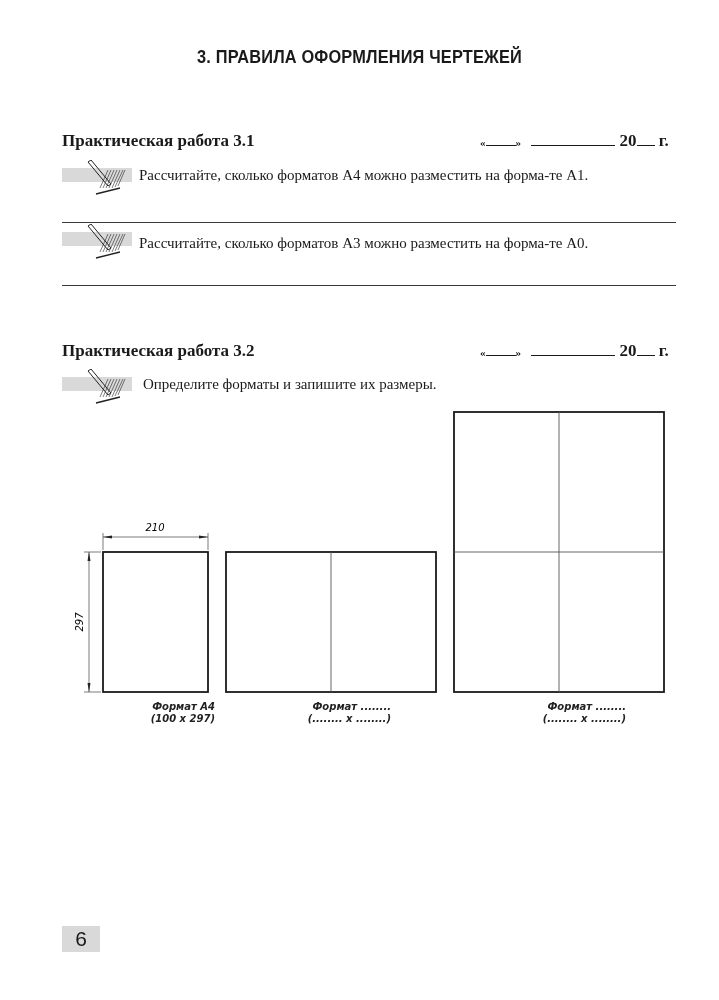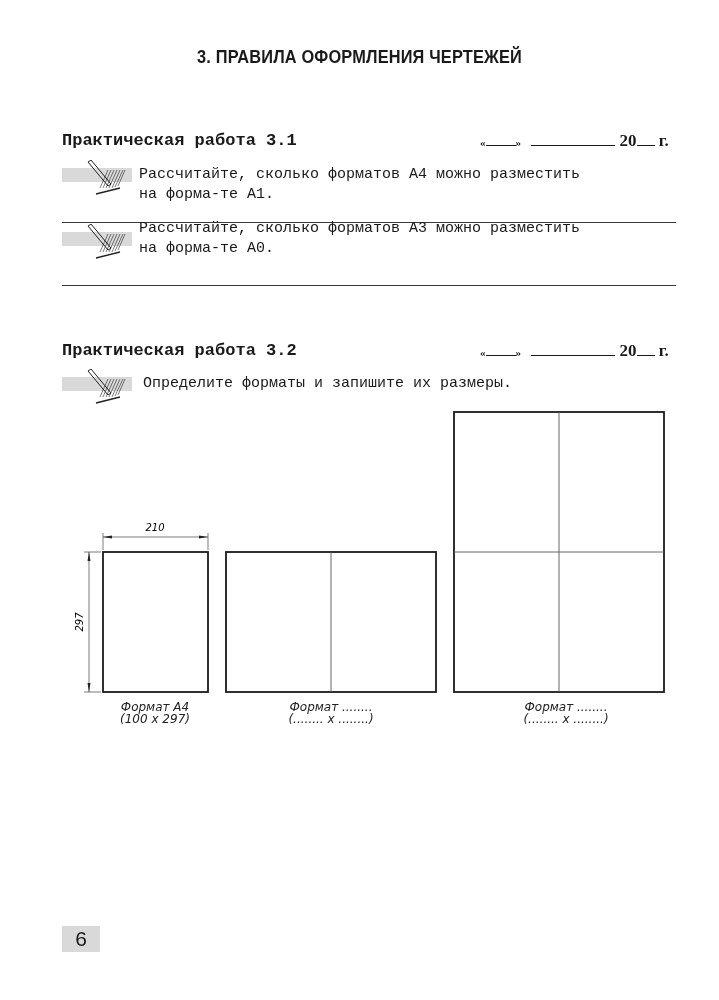--- a/index.html
+++ b/index.html
@@ -1,26 +1,26 @@
 <!DOCTYPE html>
 <html><head>
 <meta charset="utf-8">
 <style>
   html, body { margin:0; padding:0; background:#fff; }
   body { width:719px; height:1000px; position:relative; overflow:hidden; color:#1a1a1a; }
   .abs { position:absolute; }
   .title { left:0; width:719px; top:46px; text-align:center; font-family:"Liberation Sans", sans-serif; font-weight:bold; font-size:19px; letter-spacing:0.2px; transform:scaleX(0.86); transform-origin:center; }
-  .sec-title { font-family:Liberation Mono, monospace; font-weight:bold; font-size:17px; }
+  .sec-title { font-family:Liberation Serif, serif; font-weight:bold; font-size:17px; }
   .date { font-family:"Liberation Serif", serif; font-weight:bold; font-size:17px; white-space:nowrap;text-align:center; }
   .date .blank { display:inline-block; border-bottom:1.5px solid #1a1a1a; height:14px; vertical-align:baseline; }
   .date .q { font-size:11px; }
-  .task { font-family:Liberation Mono, monospace; font-size:15px; line-height:20px; width:460px; }
+  .task { font-family:Liberation Serif, serif; font-size:15px; line-height:20px; width:460px; }
   .band { background:#d9d9d9; height:14px; width:70px; }
   .rule { height:1px; background:#3a3a3a; }
-  .fig-caption { font-family:"DejaVu Sans", sans-serif; font-style:italic; font-size:12px; line-height:12px; text-align:center; color:#222; }
+  .fig-caption { font-family:"DejaVu Sans", sans-serif; font-style:italic; font-size:10px; line-height:12px; text-align:right; color:#222;font-weight:bold; }
   .page-num { left:62px; top:926px; width:38px; height:26px; background:#d9d9d9; font-family:"Liberation Sans", sans-serif; font-size:21px; line-height:26px; text-align:center; }
   svg text { font-family:"DejaVu Sans", sans-serif; font-style:italic; }
 </style>
 </head>
 <body>
 
 <div class="abs title">3. ПРАВИЛА ОФОРМЛЕНИЯ ЧЕРТЕЖЕЙ</div>
 
 <div class="abs sec-title" style="left:62px; top:131px;">Практическая работа 3.1</div>
 <div class="abs date" style="left:480px; top:131px;">
@@ -64,21 +64,21 @@
         <line x1="20" y1="28" x2="28" y2="10"></line>
         <line x1="23" y1="28" x2="31" y2="10"></line>
         <line x1="26" y1="28" x2="34" y2="10"></line>
         <line x1="29" y1="28" x2="37" y2="10"></line>
         <line x1="32" y1="28" x2="40" y2="10"></line>
         <line x1="35" y1="27" x2="43" y2="10"></line>
         <line x1="38" y1="26" x2="45" y2="10"></line>
       </g>
   </g>
 </svg>
-<div class="abs task" style="left:139px; top:219px;">Рассчитайте, сколько форматов А3 можно разместить на форма-те А0.</div>
+<div class="abs task" style="left:139px; top:233px;">Рассчитайте, сколько форматов А3 можно разместить на форма-те А0.</div>
 <div class="abs rule" style="left:62px; top:285px; width:614px;"></div>
 
 <div class="abs sec-title" style="left:62px; top:341px;">Практическая работа 3.2</div>
 <div class="abs date" style="left:480px; top:341px;">
   <span class="q">«</span><span class="blank" style="width:30px;"></span><span class="q">»</span>
   <span class="blank" style="width:84px; margin-left:6px;"></span>
   <span>20</span><span class="blank" style="width:18px;"></span>
   <span>г.</span>
 </div>
 

